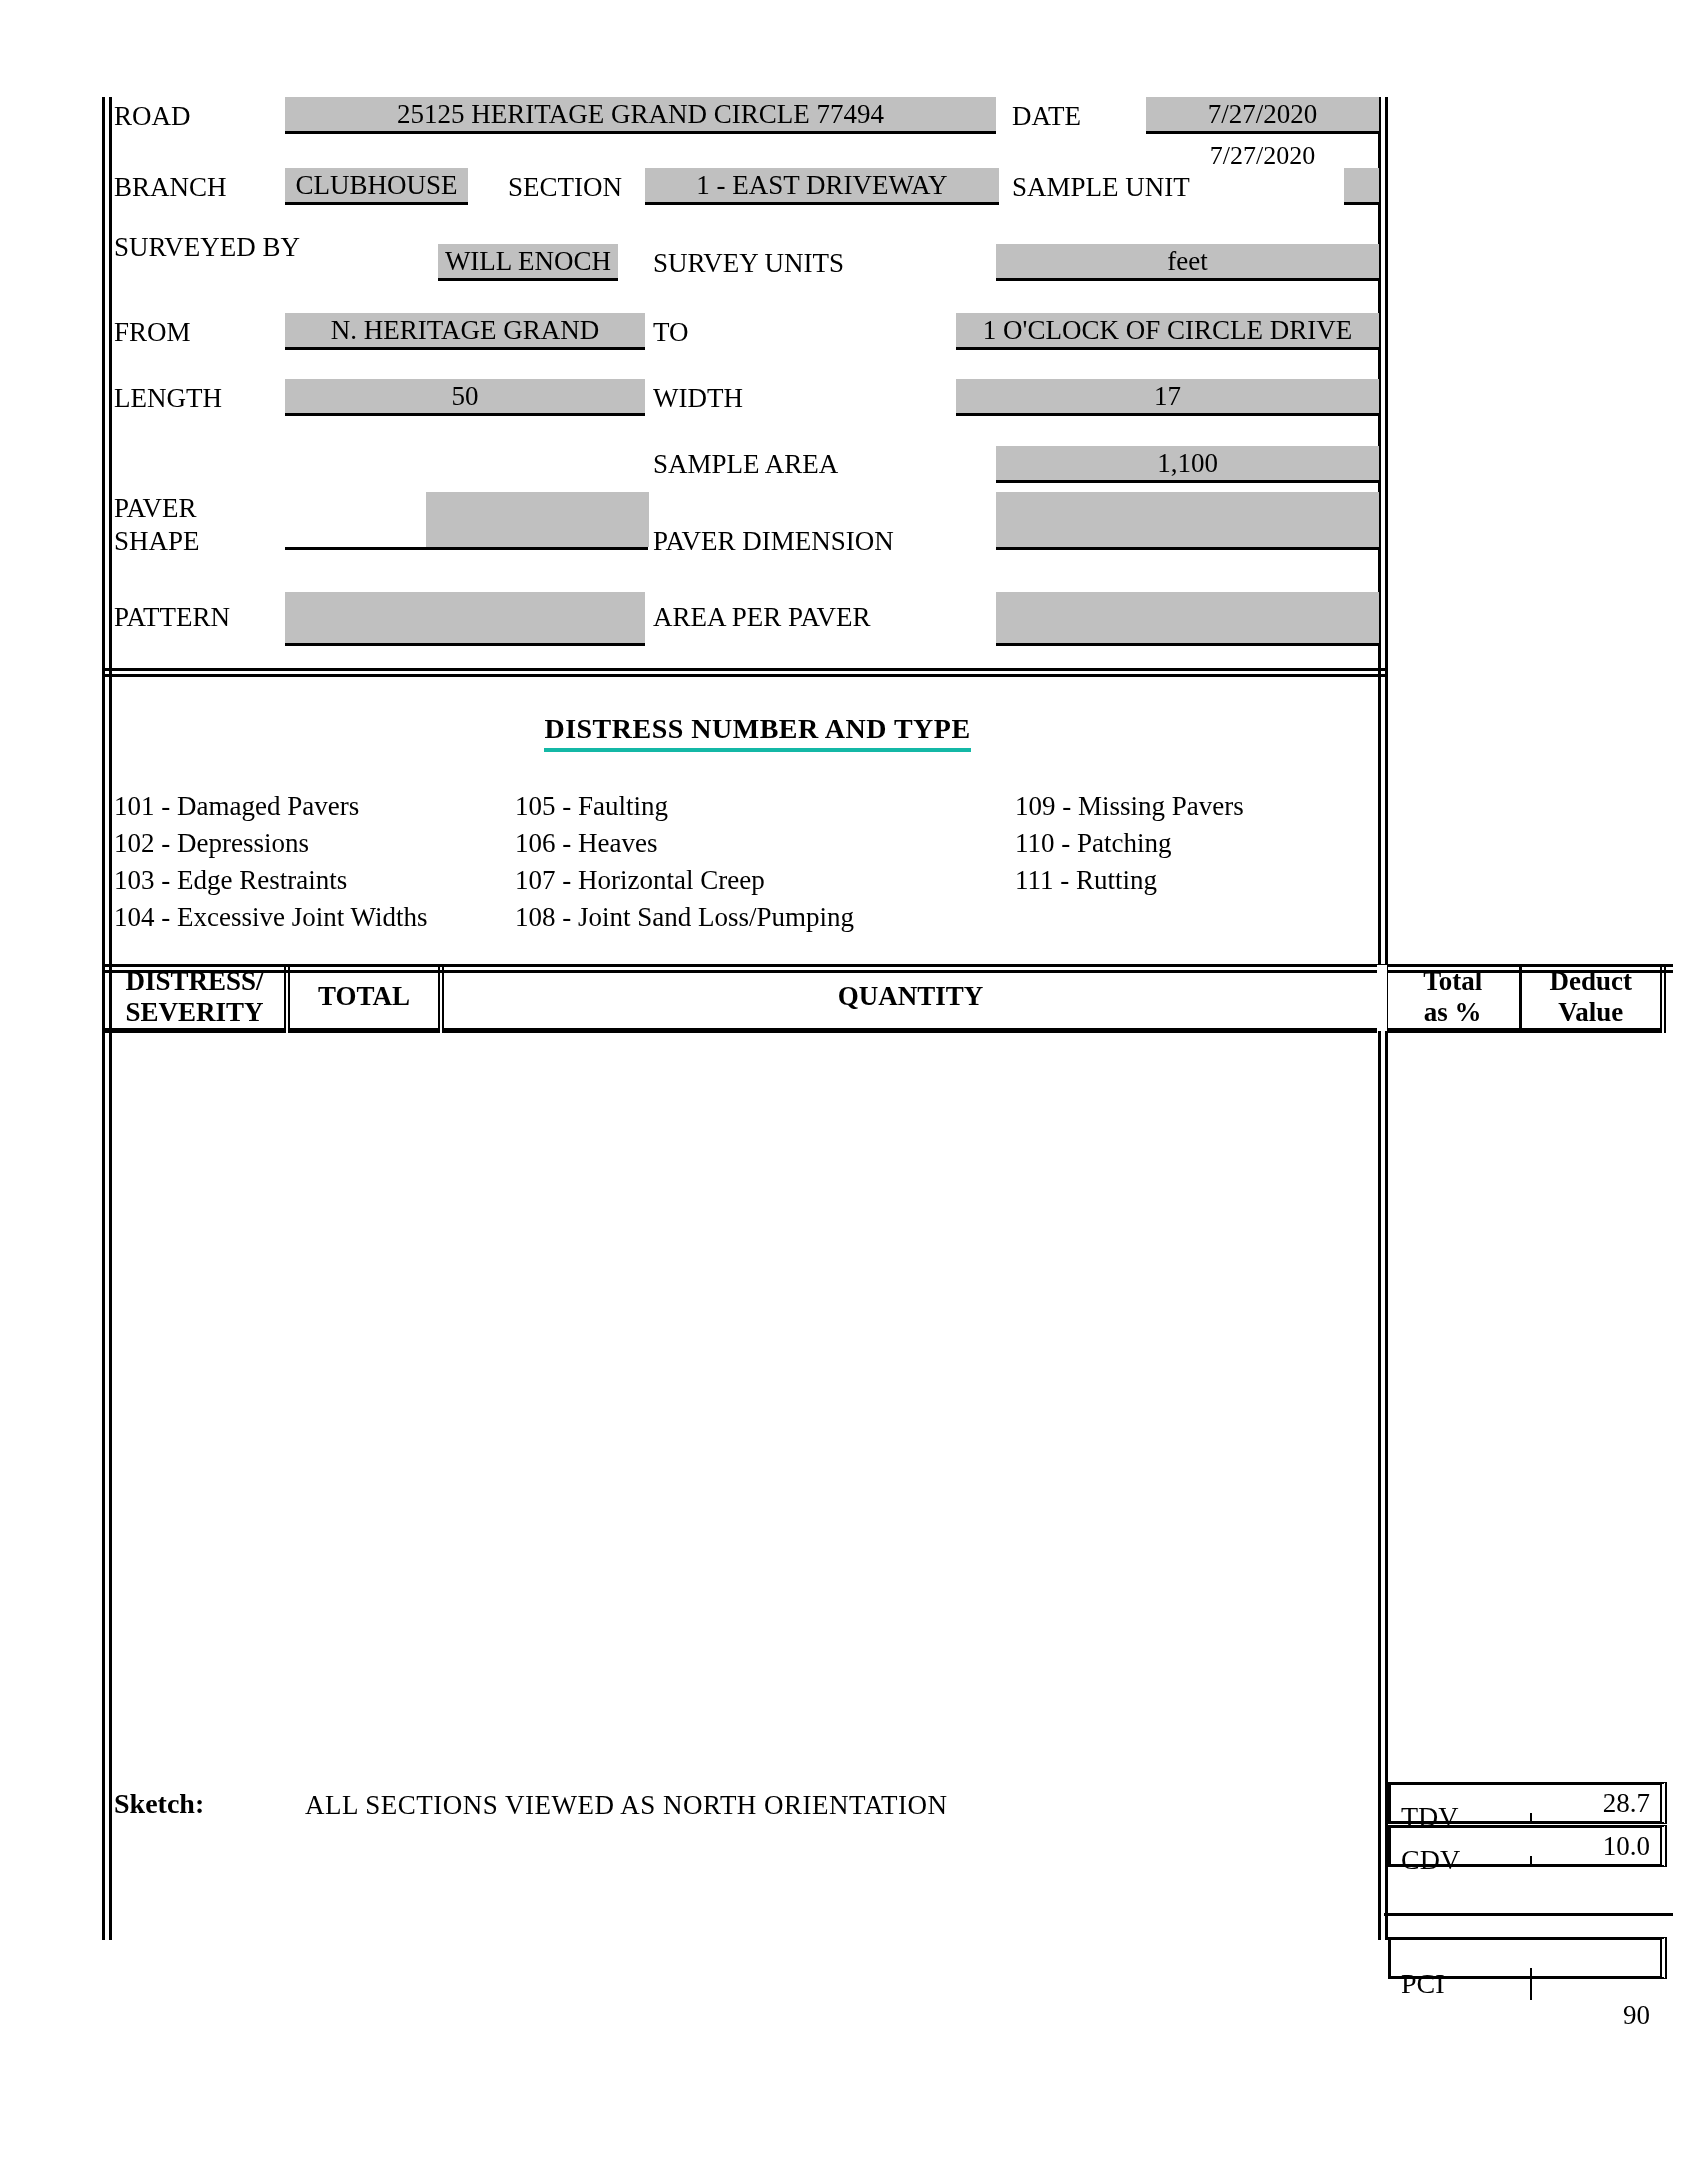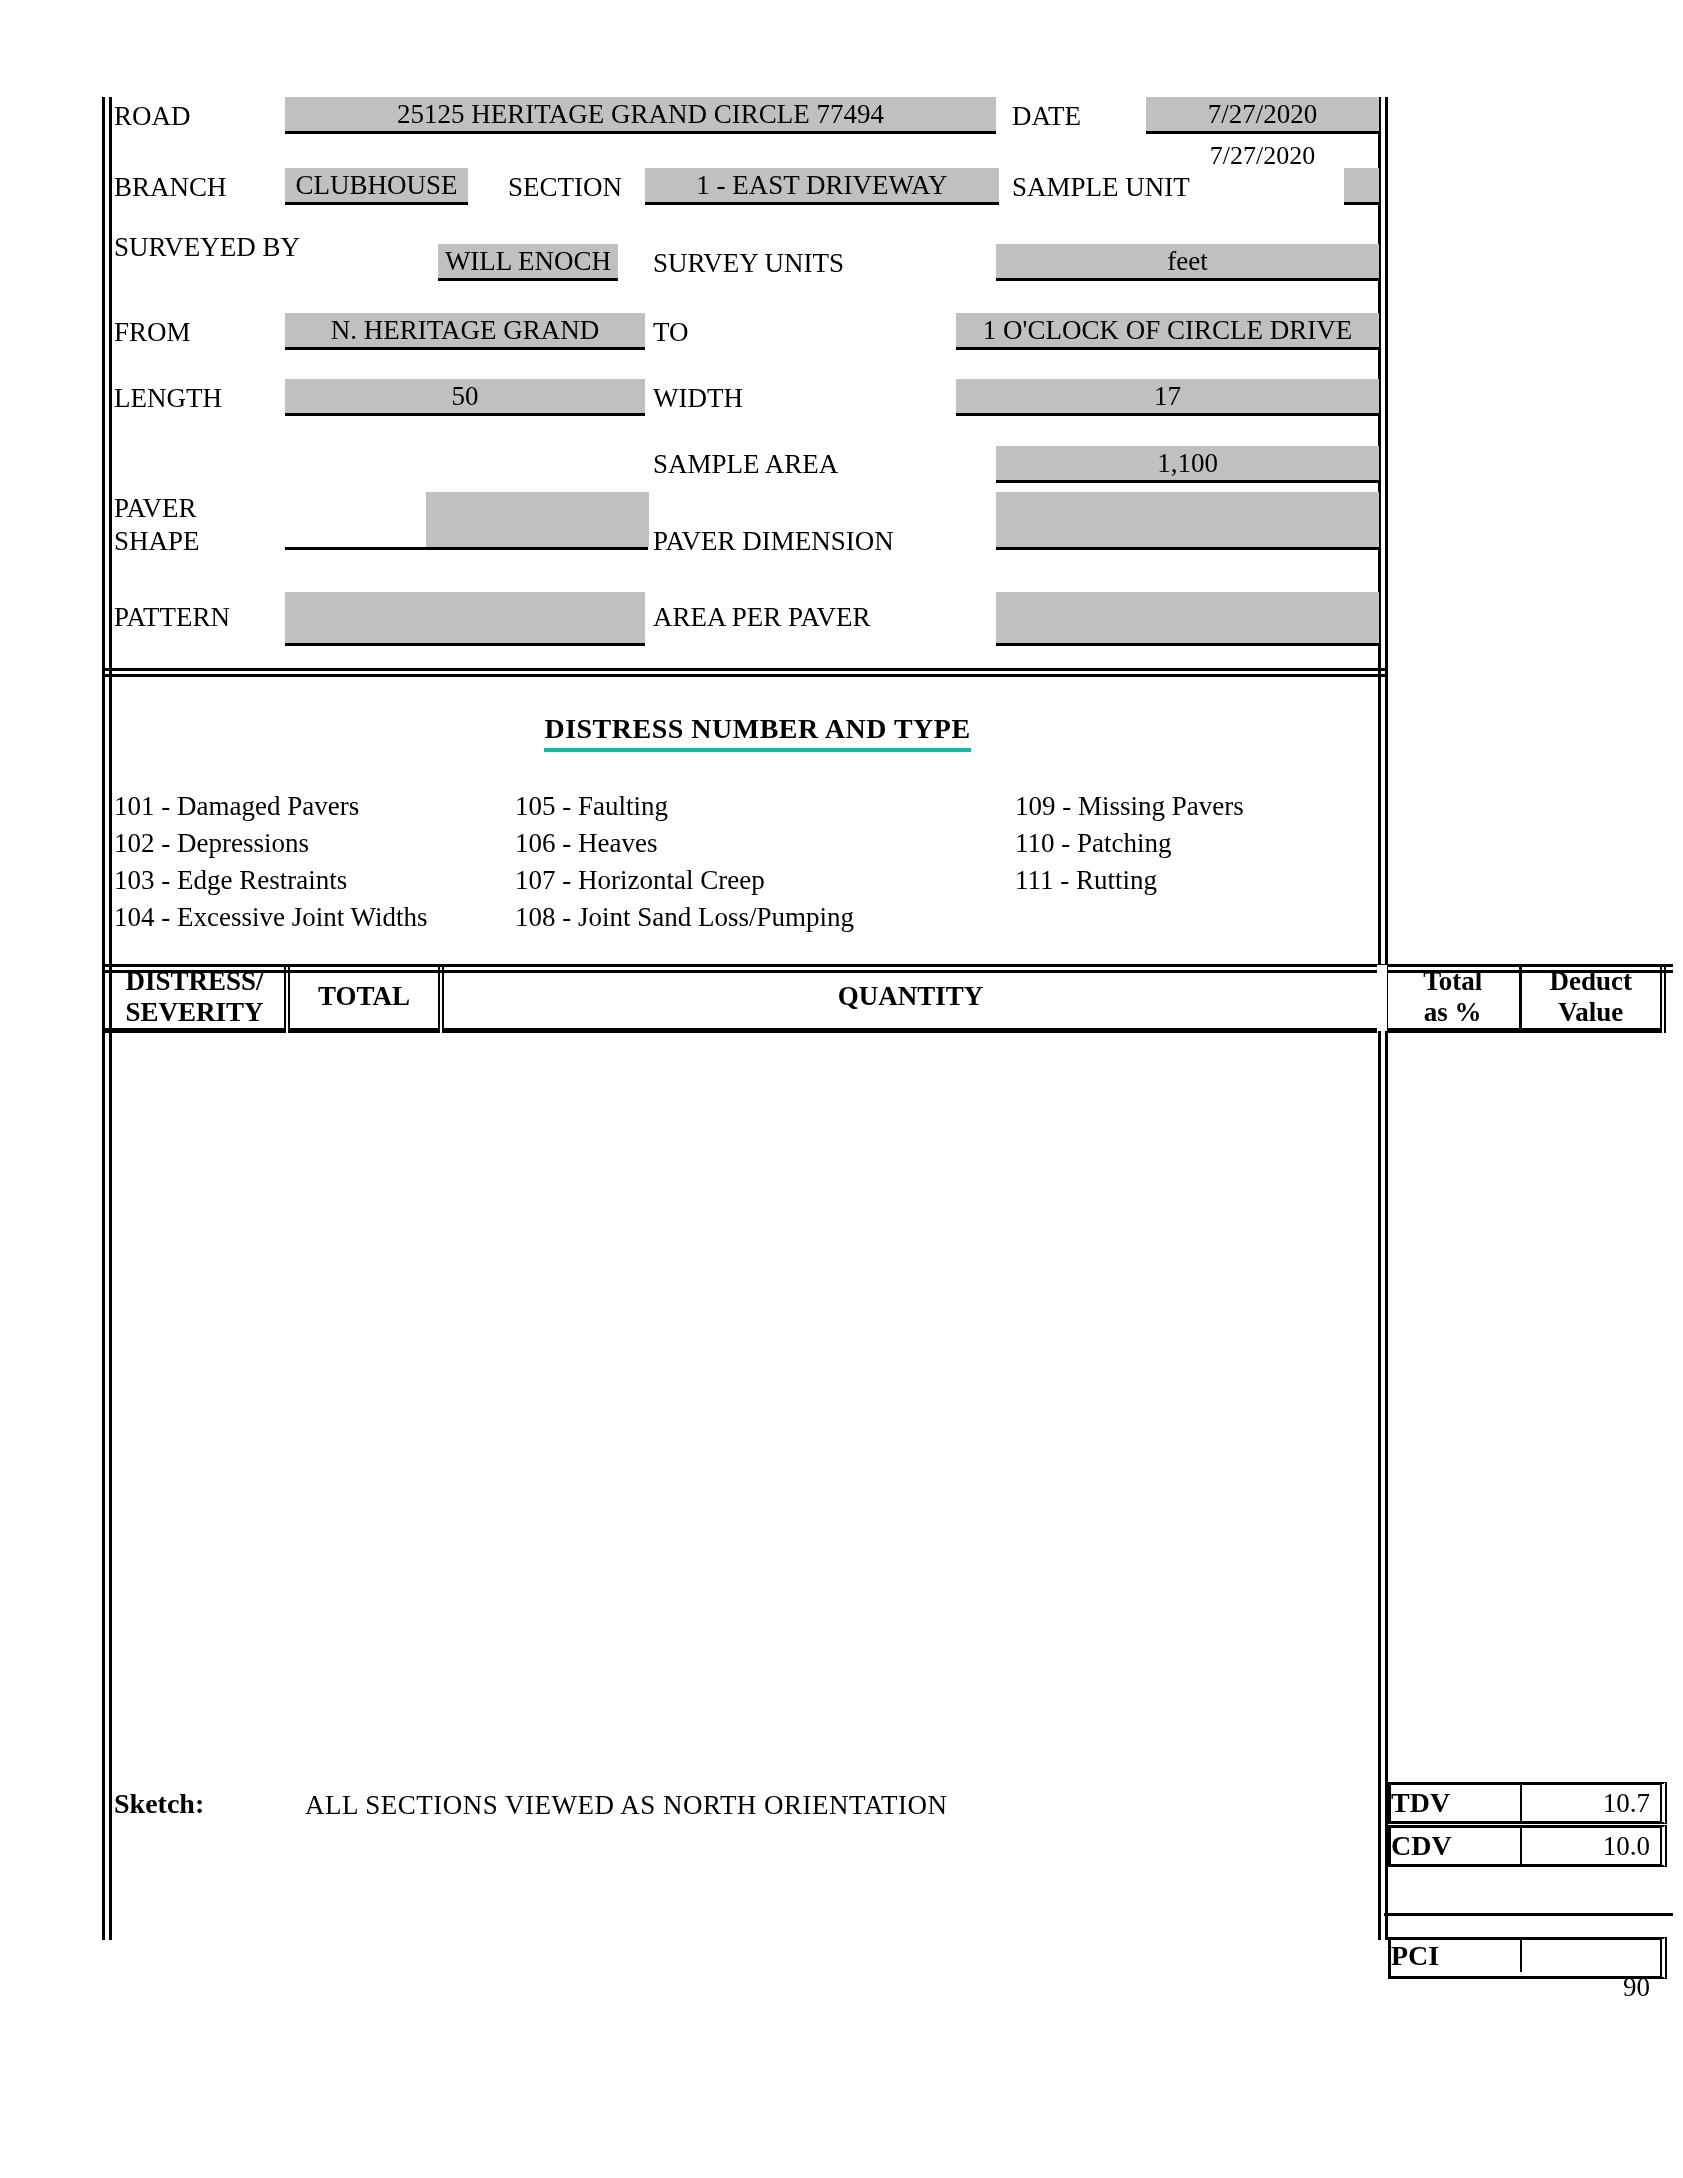--- a/index.html
+++ b/index.html
@@ -43,21 +43,21 @@
   .tabletop { position:absolute; left:105px; top:964px; width:1568px; }
 
   
   .sketch-lbl { position:absolute; font-size:28px; font-weight:bold; }
   .sketch-note { position:absolute; font-size:27px; letter-spacing:0.5px; }
   .sumrow {
     position:absolute; left:1388px; width:279px; height:42px;
     border:3px solid #000; border-right:7px double #000; box-sizing:border-box;
     display:flex; background:#fff;
   }
-  .sumrow .sl { width:129px; border-right:2px solid #000; font-weight:bold; font-size:28px; display:flex; align-items:center; }
+  .sumrow .sl { width:129px; border-right:2px solid #000; font-weight:normal; font-size:28px; padding-left:10px; display:flex; align-items:center;margin-top:28px; }
   .sumrow .sv { flex:1; font-size:27px; display:flex; align-items:center; justify-content:flex-end; padding-right:10px; }
   .sumclose { position:absolute; left:1384px; top:1913px; width:289px; height:3px; background:#000; }
 </style>
 </head>
 <body>
 
 <div class="vrail" style="left:102px; top:97px; height:1843px;"></div>
 <div class="vrail" style="left:1378px; top:97px; height:1843px;"></div>
 <div class="hsep" style="left:102px; top:668px; width:1286px;"></div>
 
@@ -161,21 +161,21 @@
     </tr>
   </thead>
   <tbody id="dtbody"></tbody>
 </table>
 
 <div class="sketch-lbl" style="left:114px; top:1788px;">Sketch:</div>
 <div class="sketch-note" style="left:305px; top:1790px;">ALL SECTIONS VIEWED AS NORTH ORIENTATION</div>
 
 <div class="sumrow" style="top:1782px;">
   <div class="sl">TDV</div>
-  <div class="sv">10.7</div>
+  <div class="sv">28.7</div>
 </div>
 <div class="sumrow" style="top:1825px;">
   <div class="sl">CDV</div>
   <div class="sv">10.0</div>
 </div>
 <div class="sumrow" style="top:1937px;flex-direction:column;">
   <div class="sl">PCI</div>
   <div class="sv">90</div>
 </div>
 <div class="sumclose"></div>

